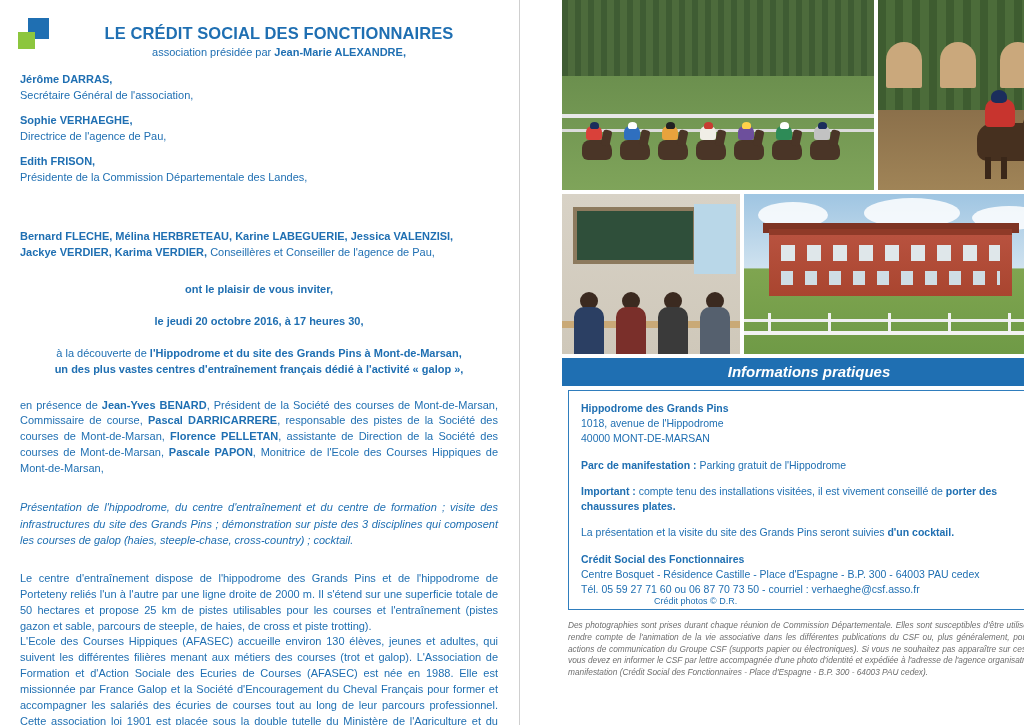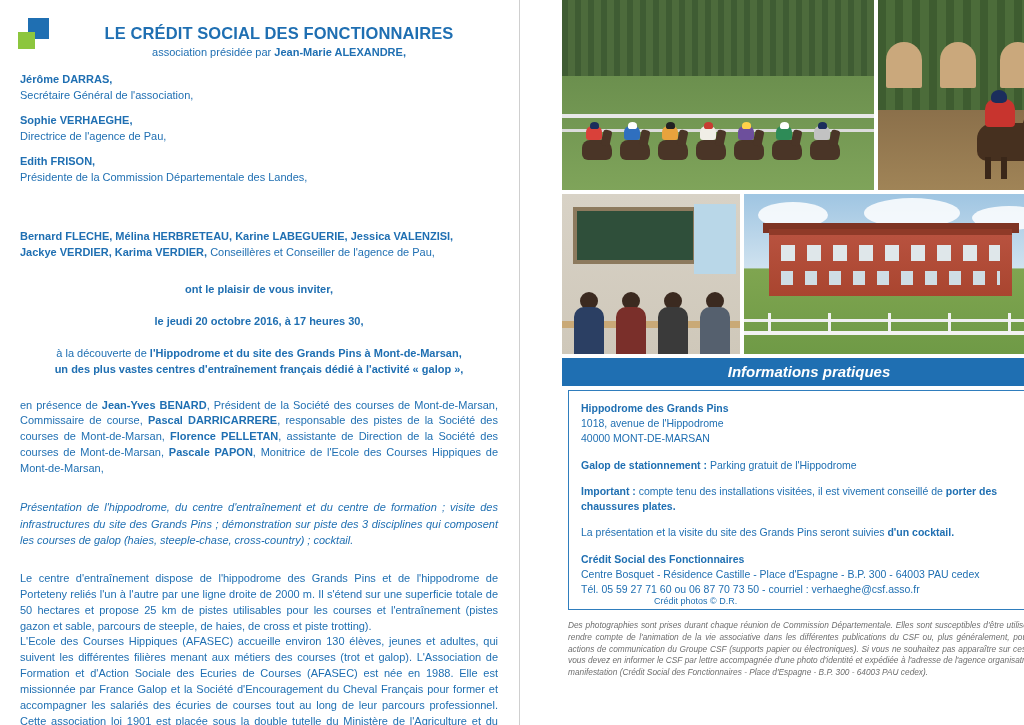--- a/index.html
+++ b/index.html
@@ -404,21 +404,21 @@
       <span>Informations pratiques</span>
     </div>
 
     <div class="info-box">
       <div class="blk">
         <b>Hippodrome des Grands Pins</b><br>
         <span>1018, avenue de l'Hippodrome</span><br>
         <span>40000 MONT-DE-MARSAN</span>
       </div>
       <div class="blk">
-        <b>Galop de stationnement :</b><span> Parking gratuit de l'Hippodrome</span>
+        <b>Parc de manifestation :</b><span> Parking gratuit de l'Hippodrome</span>
       </div>
       <div class="blk">
         <b>Important :</b><span> compte tenu des installations visitées, il est vivement conseillé de </span><b>porter des chaussures plates.</b>
       </div>
       <div class="blk">
         <span>La présentation et la visite du site des Grands Pins seront suivies </span><b>d'un cocktail.</b>
       </div>
       <div class="blk">
         <b>Crédit Social des Fonctionnaires</b><br>
         <span>Centre Bosquet - Résidence Castille - Place d'Espagne - B.P. 300 - 64003 PAU cedex</span><br>

